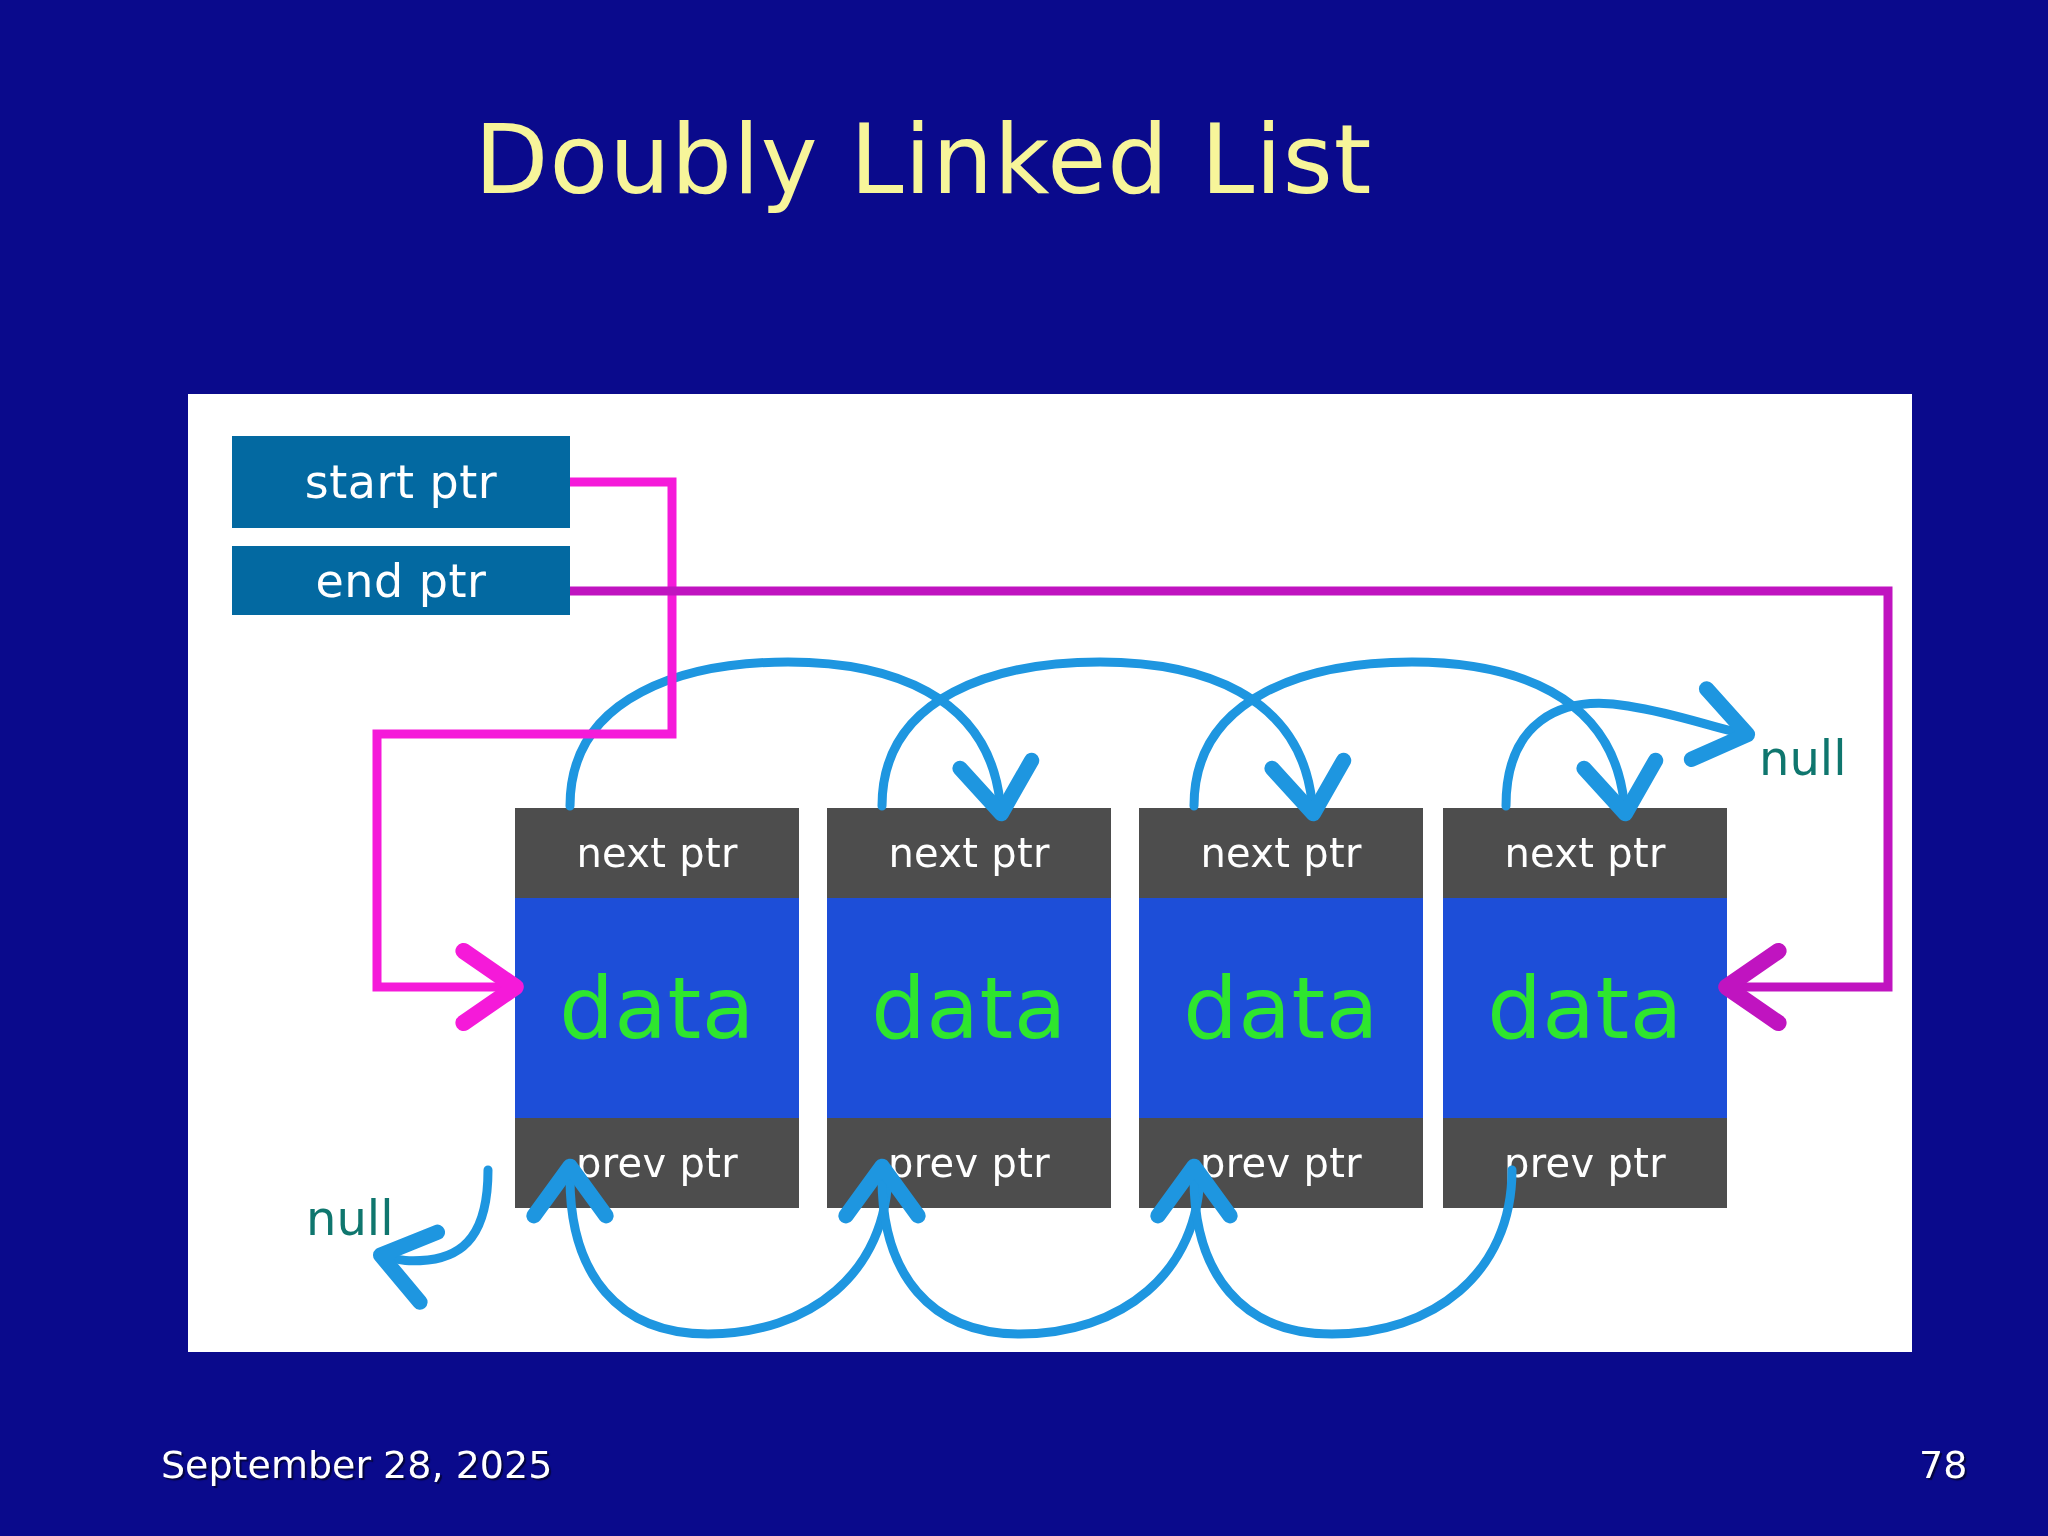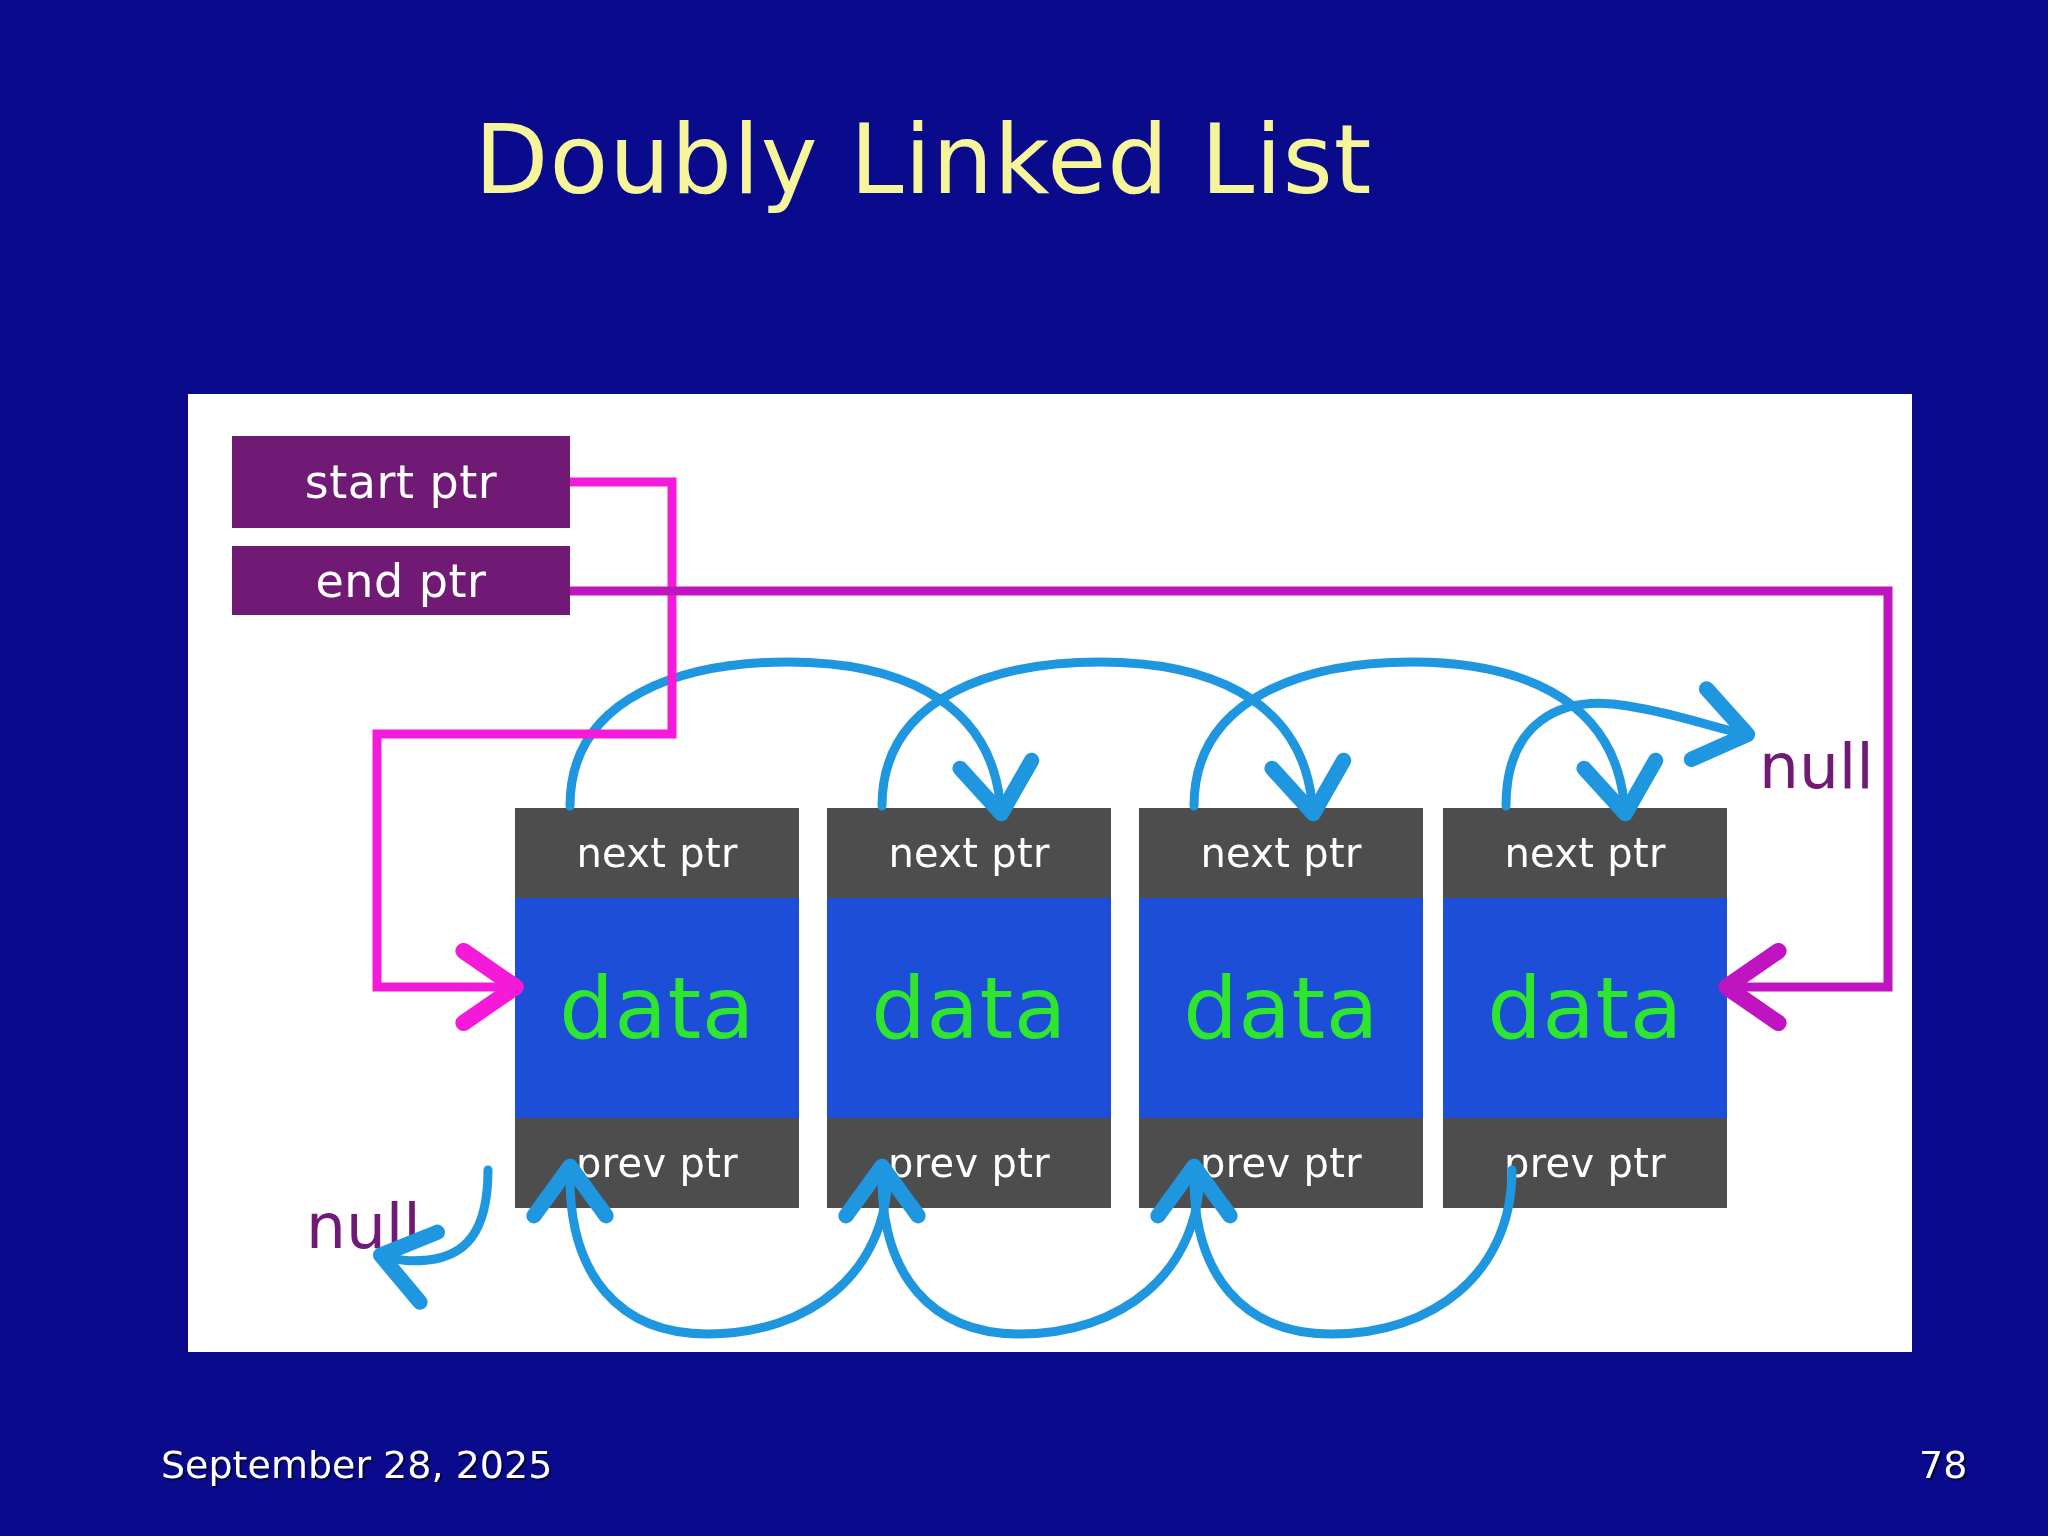--- a/index.html
+++ b/index.html
@@ -37,21 +37,21 @@
     left: 188px;
     top: 394px;
     width: 1724px;
     height: 958px;
     background: #ffffff;
   }
 
   
   .ptr-box {
     position: absolute;
-    background: #701a75;
+    background: #0369a1;
     color: #ffffff;
     display: flex;
     align-items: center;
     justify-content: center;
     font-size: 46px;
     font-family: "DejaVu Sans", sans-serif;
     letter-spacing: 0.5px;
   }
   #start-ptr-box { left: 44px;  top: 42px;  width: 338px; height: 92px; }
   #end-ptr-box   { left: 44px;  top: 152px; width: 338px; height: 69px; }
@@ -87,22 +87,22 @@
     display: flex;
     align-items: center;
     justify-content: center;
     font-size: 86px;
     letter-spacing: 0.5px;
   }
 
   
   .null-label {
     position: absolute;
-    color: #701a75;
-    font-size: 63px;
+    color: #0f766e;
+    font-size: 48px;
     font-family: "DejaVu Sans", sans-serif;
     text-align: center;
   }
   #null-next { left: 1571px; top: 336px; }
   #null-prev { left: 118px;  top: 796px; }
 
   
   #arrow-layer {
     position: absolute;
     left: 0; top: 0;

